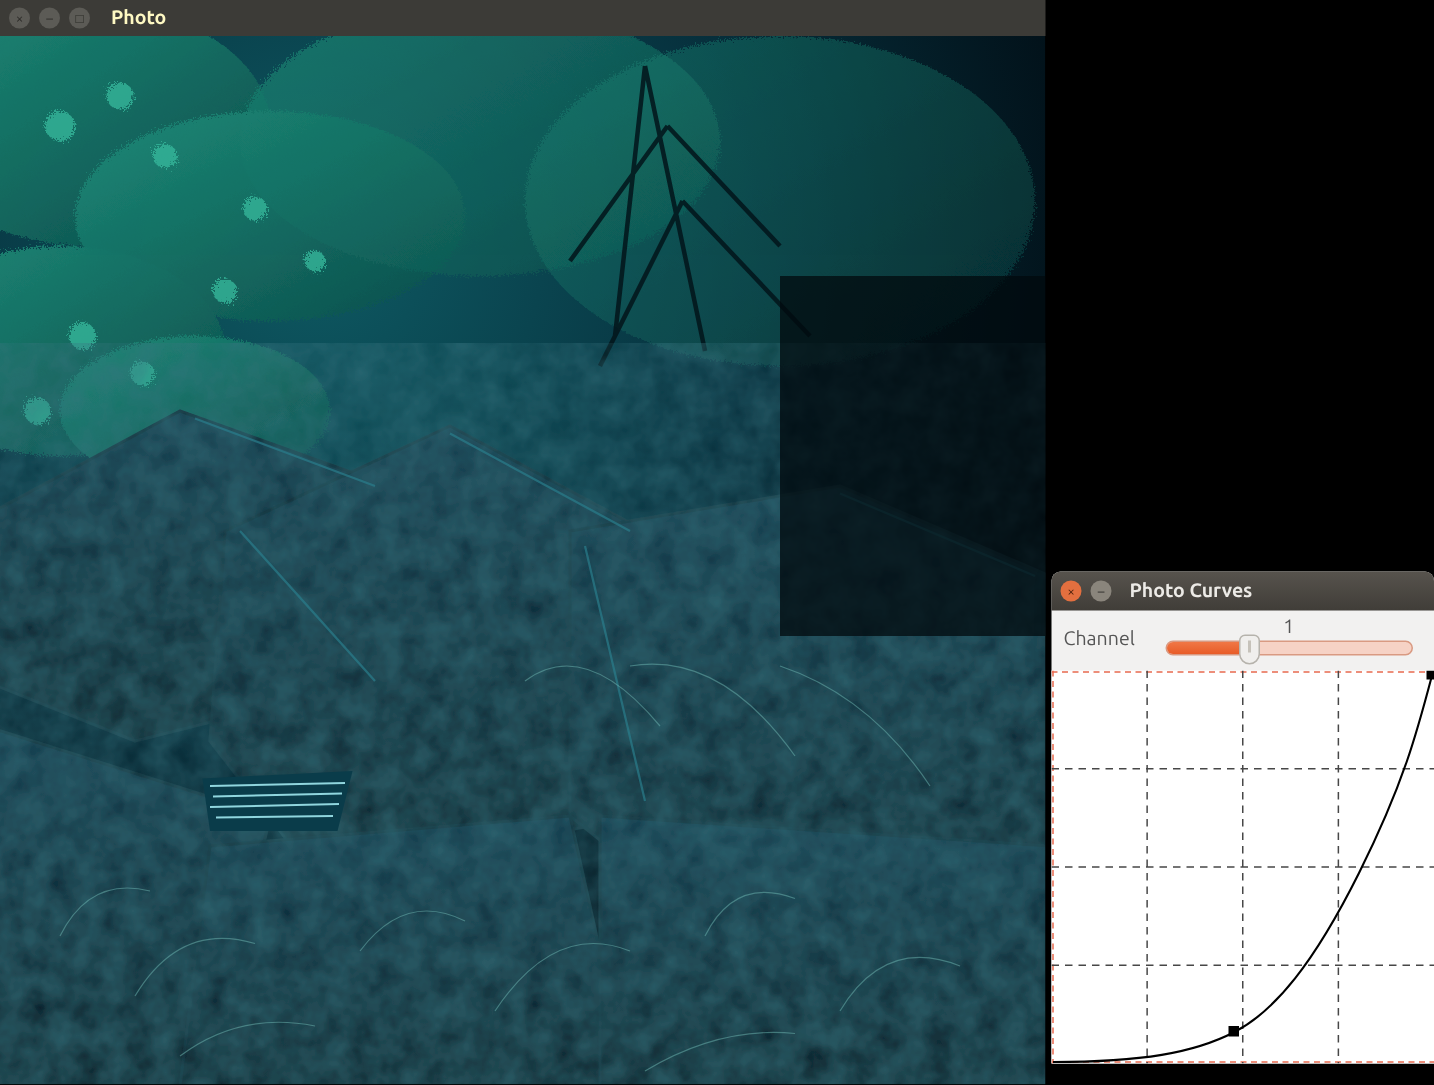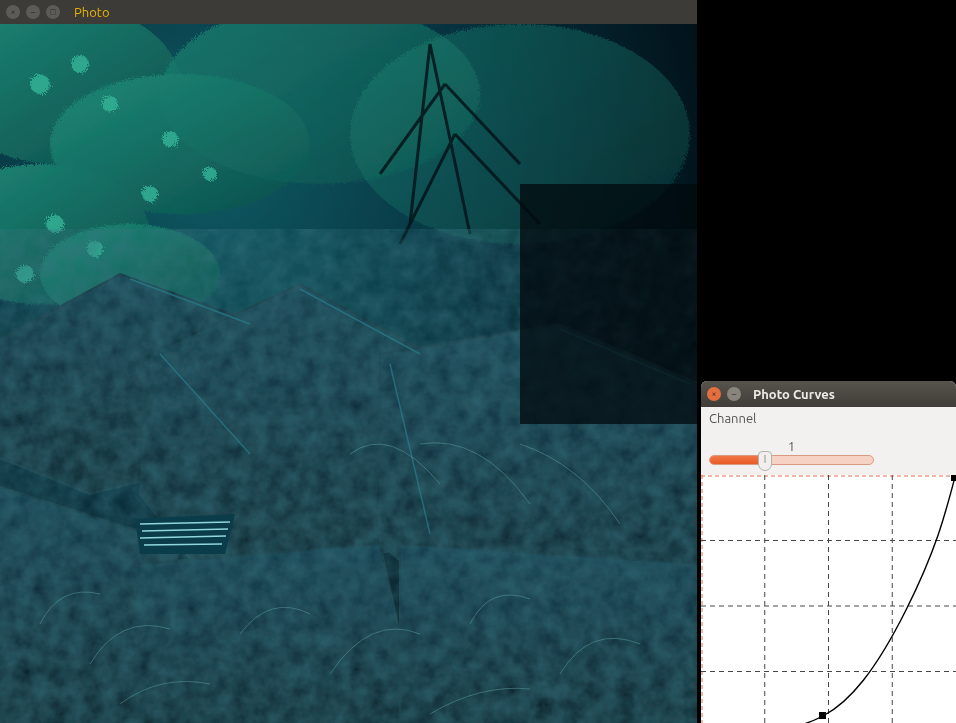--- a/index.html
+++ b/index.html
@@ -34,22 +34,22 @@
     width: 14px; height: 14px;
     border-radius: 50%;
     display: flex; align-items: center; justify-content: center;
     font-size: 9px; line-height: 1;
     color: #2b2a27;
   }
   .win-btn.close    { background: #5c5b56; }
   .win-btn.minimize { background: #5c5b56; }
   .win-btn.maximize { background: #5c5b56; }
   .photo-titlebar .title {
-    color: #eab308;
-    font-weight: normal;
+    color: #fef9c3;
+    font-weight: bold;
     margin-left: 8px;
   }
   .photo-canvas {
     position: absolute;
     left: 0; top: 24px; right: 0; bottom: 0;
     overflow: hidden;
   }
   .photo-canvas svg { width: 100%; height: 100%; display: block; }
 
   
@@ -77,23 +77,22 @@
   .curves-titlebar .title {
     color: #eceae6;
     font-weight: bold;
     margin-left: 6px;
   }
   .curves-body {
     padding: 4px 8px 0 8px;
   }
   .channel-row {
     display: flex;
-    align-items: flex-start;
+    align-items: center;
     gap: 14px;
-    flex-direction: column;
   }
   .channel-label { color: #555; }
   .slider-wrap {
     flex: 1;
     display: flex;
     flex-direction: column;
     align-items: center;
   }
   .slider-value {
     color: #555;

